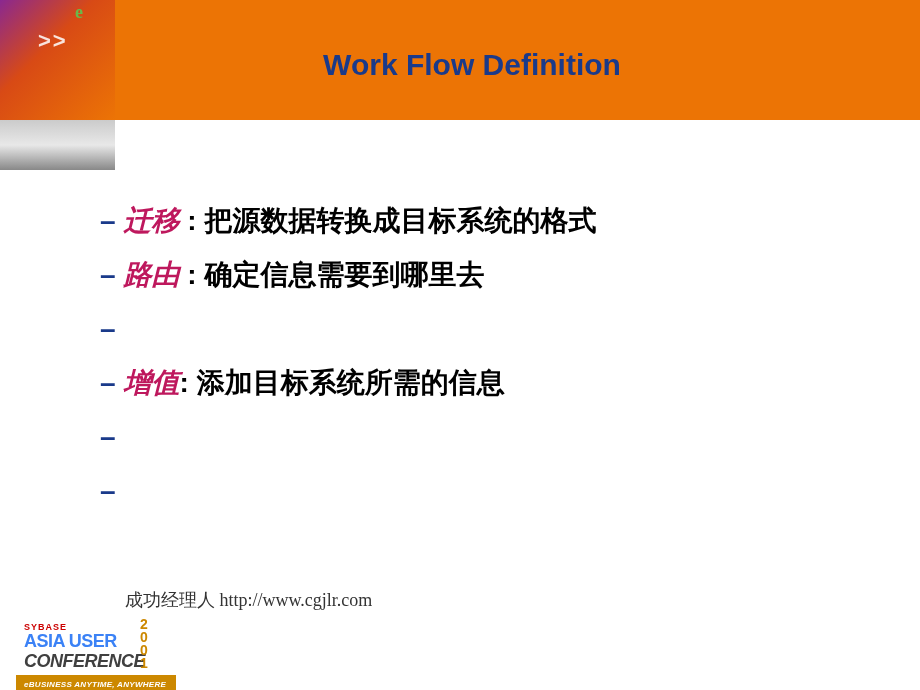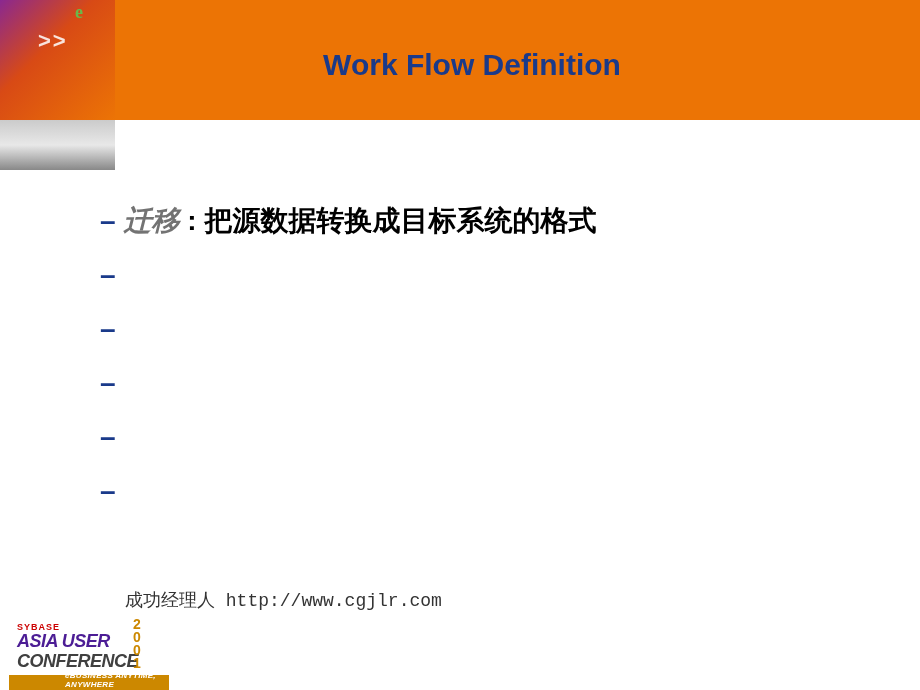--- a/index.html
+++ b/index.html
@@ -90,21 +90,21 @@
     }
     .dash {
       color: #1a3a8a;
       font-size: 28px;
       font-weight: bold;
       margin-right: 8px;
       font-family: Arial, sans-serif;
       flex-shrink: 0;
     }
     .term {
-      color: #737373;
+      color: #be185d;
       font-size: 28px;
       font-weight: bold;
       font-style: italic;
       font-family: "KaiTi", "STKaiti", serif;
       flex-shrink: 0;
     }
     .desc {
       color: #000000;
       font-size: 28px;
       font-weight: bold;
@@ -118,48 +118,47 @@
     }
     .item-text {
       display: inline;
     }
     .footer-text {
       position: absolute;
       bottom: 78px;
       left: 125px;
       font-size: 18px;
       color: #333;
-      font-family: Liberation Mono, monospace;
+      font-family: Liberation Serif, serif;
     }
     .footer-logo {
       position: absolute;
       bottom: 0;
-      left: 9px;
+      left: 16px;
       width: 160px;
       height: 75px;
     }
     .logo-sybase {
       position: absolute;
       bottom: 58px;
       left: 8px;
       color: #c00;
       font-size: 9px;
       font-weight: bold;
       font-family: Arial, sans-serif;
       letter-spacing: 1px;
     }
     .logo-asia {
       position: absolute;
       bottom: 38px;
       left: 8px;
-      color: #4c1d95;
+      color: #3b82f6;
       font-size: 18px;
       font-weight: 900;
       font-family: Arial, sans-serif;
-      font-style: italic;
       letter-spacing: -0.5px;
     }
     .logo-conf {
       position: absolute;
       bottom: 18px;
       left: 8px;
       color: #404040;
       font-size: 18px;
       font-weight: 900;
       font-family: Arial, sans-serif;
@@ -189,21 +188,20 @@
     .logo-tag {
       position: absolute;
       bottom: 1px;
       left: 8px;
       color: #ffffff;
       font-size: 8px;
       font-weight: bold;
       font-family: Arial, sans-serif;
       font-style: italic;
       letter-spacing: 0.3px;
-      margin-left: 48px;
     }
   </style>
 </head>
 <body>
 
 <div class="header-band"></div>
 
 <div class="corner-graphic">
   <div class="corner-top">
     <div class="corner-e">e</div>
@@ -218,28 +216,34 @@
 
   <div class="bullet-item">
     <span class="dash">–</span>
     <span class="item-text">
       <span class="term">迁移</span><span class="desc"> : </span><span class="desc">把源数据转换成目标系统的格式</span>
     </span>
   </div>
 
   <div class="bullet-item">
     <span class="dash">–</span>
-  </div>
-
-  <div class="bullet-item">
-    <span class="dash">–</span>
-  </div>
-
-  <div class="bullet-item">
-    <span class="dash">–</span>
+    <span class="item-text">
+      <span class="term">路由</span><span class="desc"> : </span><span class="desc">确定信息需要到哪里去</span>
+    </span>
+  </div>
+
+  <div class="bullet-item">
+    <span class="dash">–</span>
+  </div>
+
+  <div class="bullet-item">
+    <span class="dash">–</span>
+    <span class="item-text">
+      <span class="term">增值</span><span class="desc">: </span><span class="desc">添加目标系统所需的信息</span>
+    </span>
   </div>
 
   <div class="bullet-item">
     <span class="dash">–</span>
   </div>
 
   <div class="bullet-item">
     <span class="dash">–</span>
   </div>
 

